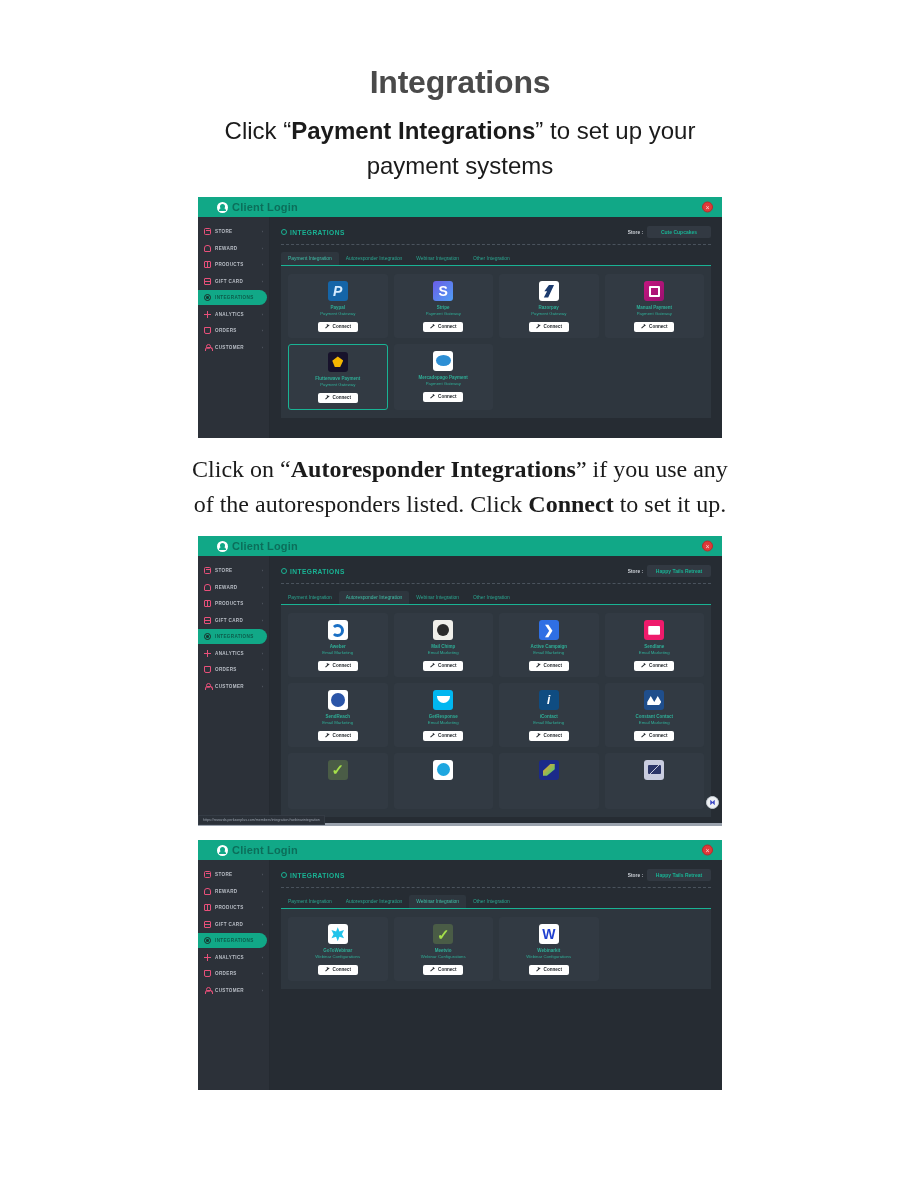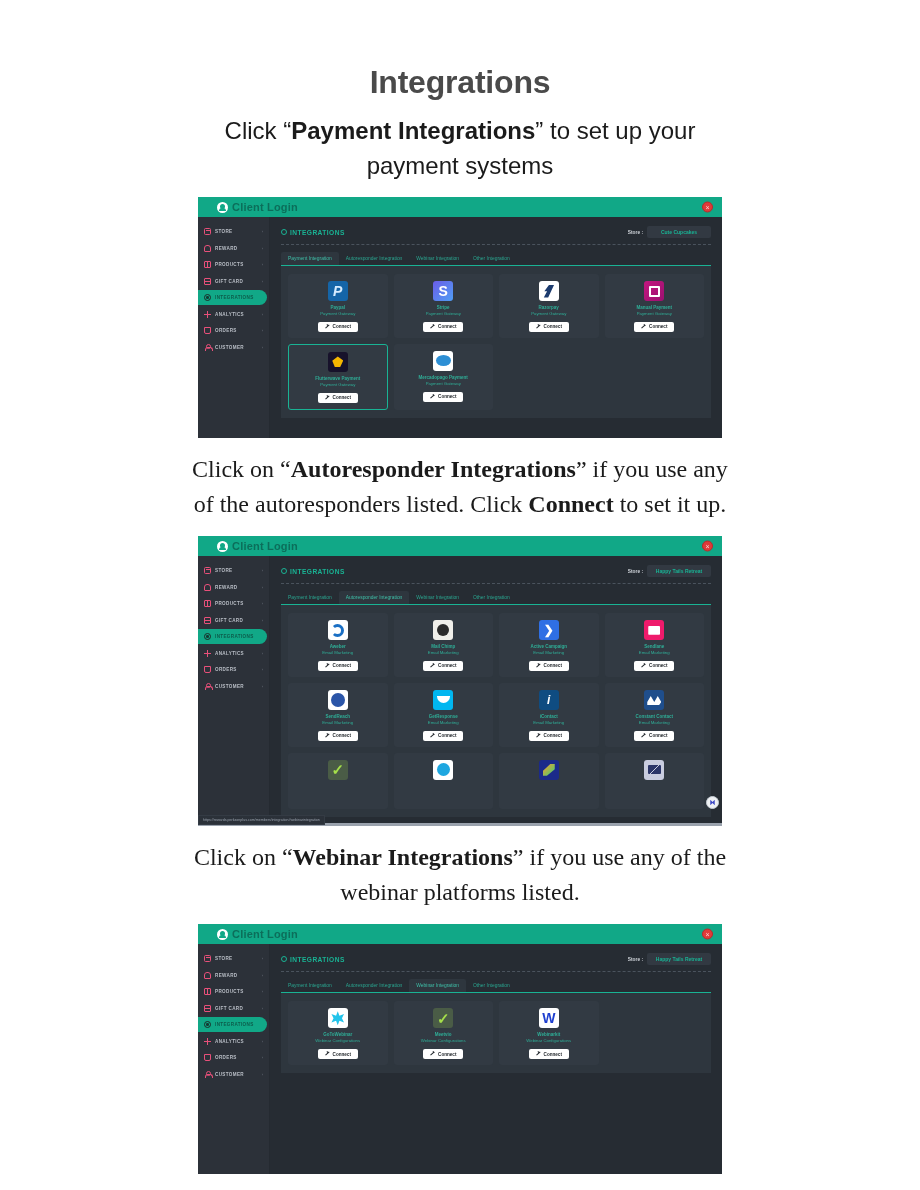--- a/index.html
+++ b/index.html
@@ -705,21 +705,20 @@
         </div>
       </div>
     </div>
     <div class="statusbar">https://rewards.perkzonplus.com/members/integration#webinarintegration</div>
     <div class="scrollthumb">
         <i></i>
       </div>
     <div class="botstrip2"></div>
   </div>
 
-  <p class="doc-caption cap2"><span>Click on “</span><b>Webinar Integrations</b><span>” if you use any of the webinar platforms listed.</span></p>
 
   <div class="shot shot-3">
     <div class="topbar">
       <div class="brand">
         <span class="brand-ic"></span>
         <span class="brand-txt">Client Login</span>
       </div>
       <div class="close-btn">×</div>
     </div>
     <div class="body-row">

